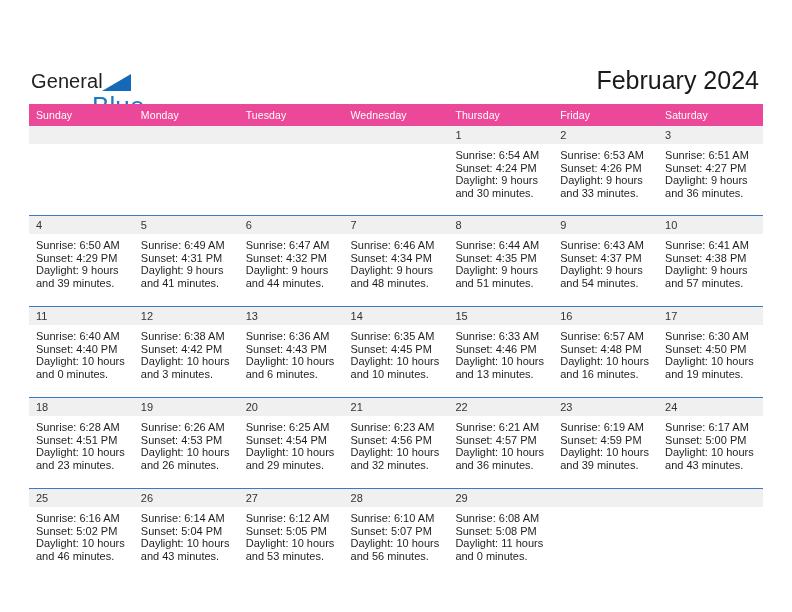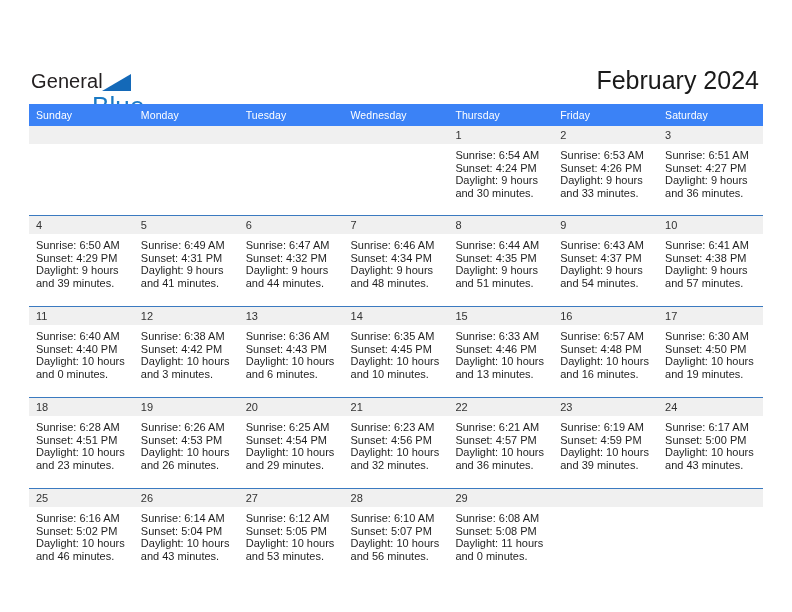--- a/index.html
+++ b/index.html
@@ -93,21 +93,21 @@
   
   .calendar {
     position: absolute;
     left: 29px;
     top: 104px;
     width: 734px;
     border-collapse: collapse;
     table-layout: fixed;
   }
   .calendar th {
-    background: #3b82f6;
+    background: #ec4899;
     color: #ffffff;
     font-size: 10.5px;
     font-weight: normal;
     text-align: left;
     padding: 5px 0 5px 7px;
     height: 11px;
     letter-spacing: 0.1px;
     margin-left: 48px;
   }
   .calendar td {

